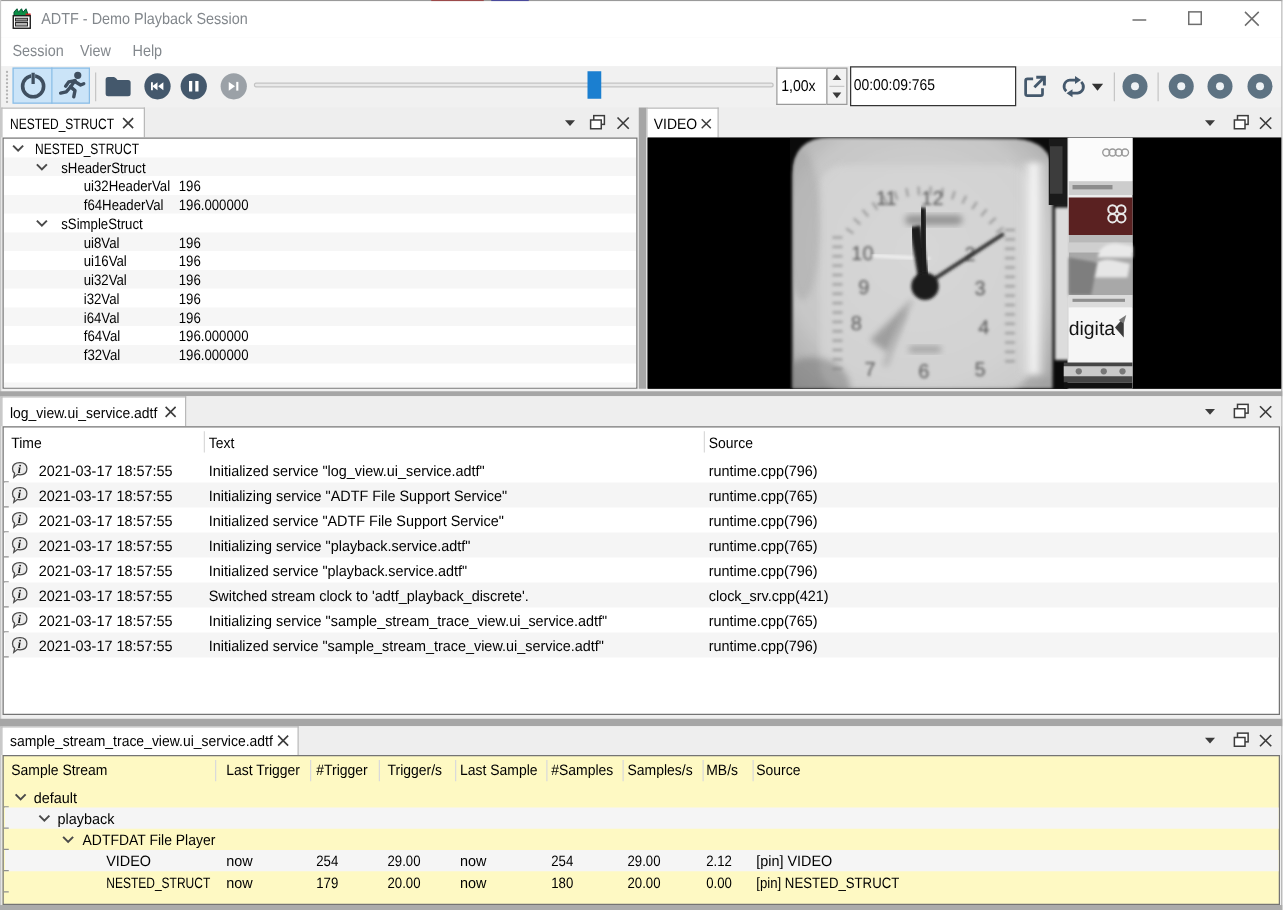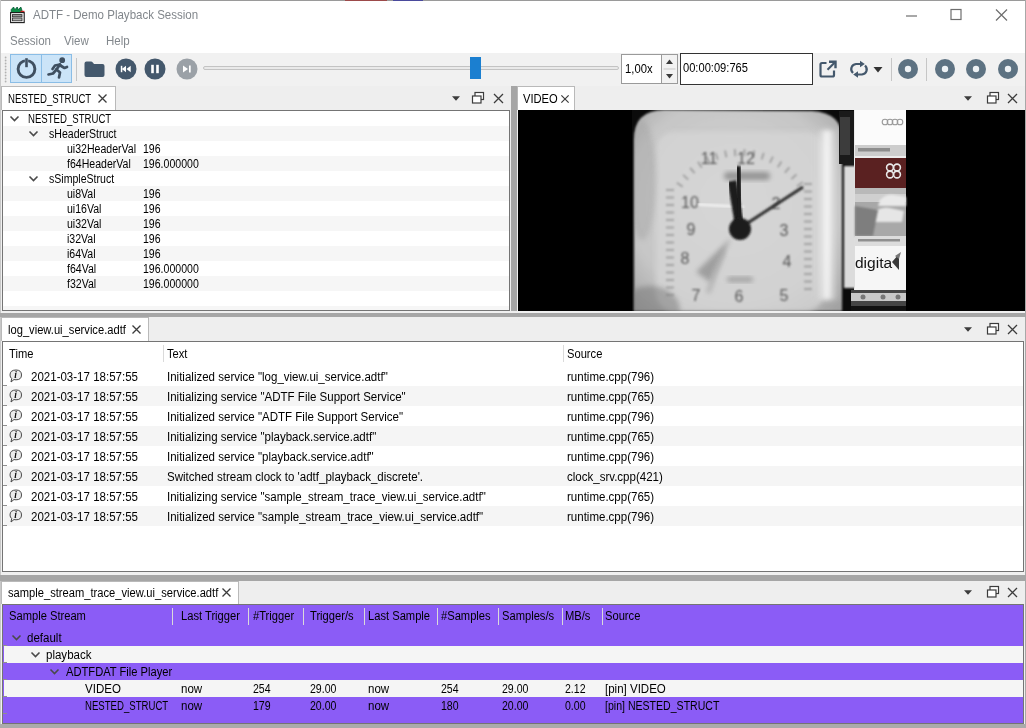--- a/index.html
+++ b/index.html
@@ -476,21 +476,21 @@
 <svg class="abs" style="left:963px;top:589px;" width="10" height="7" viewBox="0 0 10 7">
     <path d="M1 1.2 L9 1.2 L5 5.8 Z" fill="#3c3c3c"></path>
   </svg>
 <svg class="abs" style="left:986px;top:585px;" width="14" height="14" viewBox="0 0 14 14">
     <rect x="4" y="1.5" width="8.5" height="7" fill="#fff" stroke="#3c3c3c" stroke-width="1.2"></rect>
     <rect x="1.5" y="5" width="8.5" height="7" fill="#fff" stroke="#3c3c3c" stroke-width="1.2"></rect>
   </svg>
 <svg class="abs" style="left:1006px;top:586px;" width="13" height="13" viewBox="0 0 13 13">
     <path d="M2 2 L11 11 M11 2 L2 11" stroke="#3c3c3c" stroke-width="1.3"></path>
   </svg>
-<div class="abs" style="left:2px;top:604px;width:1022px;height:120px;background:#8b5cf6;border:1px solid #747474;overflow:hidden;" id="streamtable">
+<div class="abs" style="left:2px;top:604px;width:1022px;height:120px;background:#fef9c3;border:1px solid #747474;overflow:hidden;" id="streamtable">
     <div class="txt" style="left:6px;top:5px;">Sample Stream</div>
     <div class="txt" style="left:178px;top:5px;">Last Trigger</div>
     <div class="txt" style="left:250px;top:5px;">#Trigger</div>
     <div class="txt" style="left:307px;top:5px;">Trigger/s</div>
     <div class="txt" style="left:365px;top:5px;">Last Sample</div>
     <div class="txt" style="left:438px;top:5px;">#Samples</div>
     <div class="txt" style="left:499px;top:5px;">Samples/s</div>
     <div class="txt" style="left:562px;top:5px;">MB/s</div>
     <div class="txt" style="left:602px;top:5px;">Source</div>
     <div class="hdrsep" style="left:169px;top:3px;height:17px;"></div>

